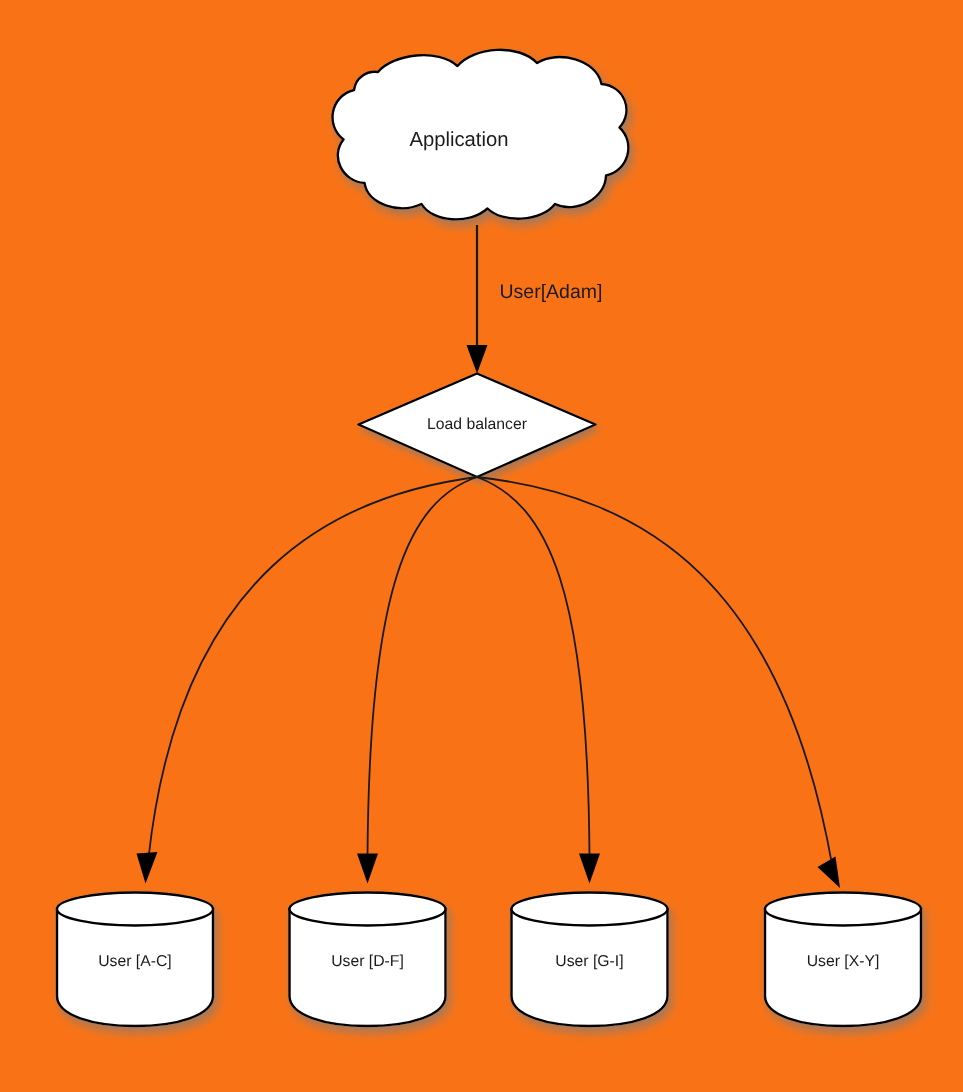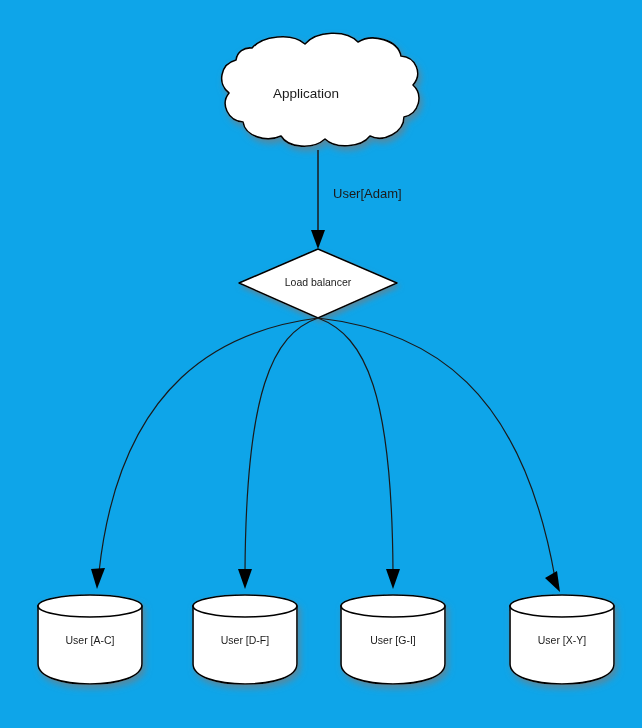--- a/index.html
+++ b/index.html
@@ -10,21 +10,21 @@
   body {
     width: 642px;
     height: 728px;
     font-family: "Liberation Sans", sans-serif;
     overflow: hidden;
   }
   #diagram-root {
     position: relative;
     width: 642px;
     height: 728px;
-    background: #0ea5e9;
+    background: #f97316;
   }
   svg.canvas {
     display: block;
     width: 642px;
     height: 728px;
   }
   .shape-fill {
     fill: #ffffff;
     stroke: #000000;
     stroke-width: 1.6;

